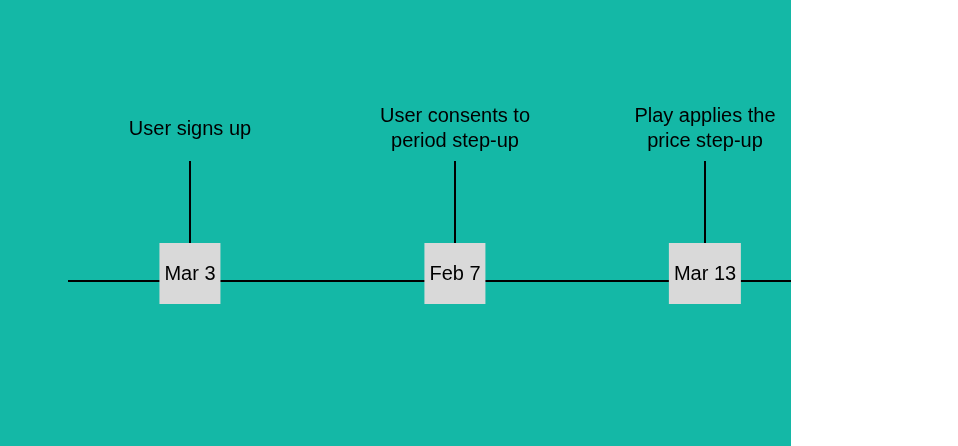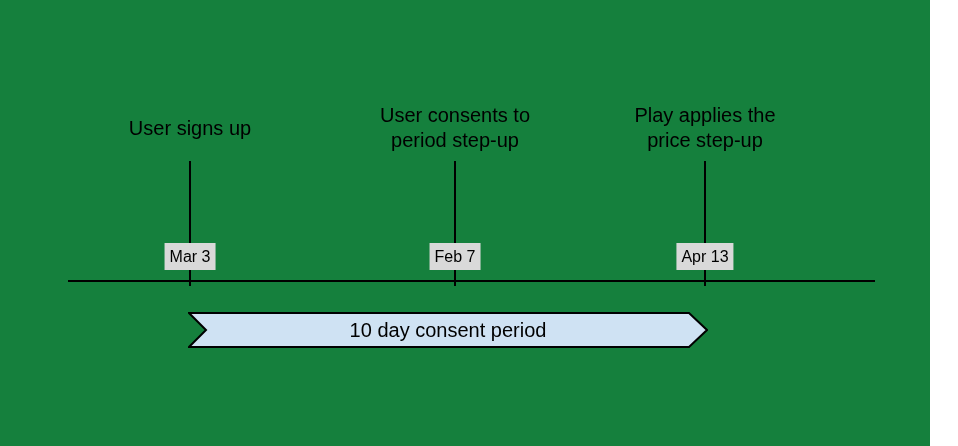--- a/index.html
+++ b/index.html
@@ -3,23 +3,23 @@
 <meta charset="utf-8">
 <style>
   * { margin: 0; padding: 0; box-sizing: border-box; }
   html, body { background: #ffffff; }
   body {
     font-family: "Liberation Sans", "DejaVu Sans", sans-serif;
     color: #000000;
   }
   .canvas {
     position: relative;
-    width: 930px;
+    width: 791px;
     height: 446px;
-    background: #15803d;
+    background: #14b8a6;
     overflow: hidden;
   }
   
   .event {
     position: absolute;
     top: 0;
     width: 0;
     height: 446px;
   }
   .event-title {
@@ -43,23 +43,23 @@
     height: 125px;
     background: #000000;
     z-index: 0;
   }
   .date-badge {
     position: absolute;
     top: 243px;
     left: 0;
     transform: translateX(-50%);
     background: #d9d9d9;
-    font-size: 16px;
+    font-size: 20px;
     line-height: 25px;
-    padding: 1px 5px;
+    padding: 18px 5px;
     white-space: nowrap;
     z-index: 2;
   }
   .timeline-axis {
     position: absolute;
     left: 68px;
     top: 280px;
     width: 807px;
     height: 2px;
     background: #000000;
@@ -103,25 +103,19 @@
     <div class="event-title">User consents to
 period step-up</div>
     <div class="tick"></div>
     <div class="date-badge">Feb 7</div>
   </div>
 
   <div class="event" style="left:705px">
     <div class="event-title">Play applies the
 price step-up</div>
     <div class="tick"></div>
-    <div class="date-badge">Apr 13</div>
+    <div class="date-badge">Mar 13</div>
   </div>
 
   <div class="timeline-axis"></div>
 
-  <div class="period-banner">
-    <svg width="520" height="36" viewBox="0 0 520 36">
-      <polygon points="1,1 501,1 519,18 501,35 1,35 18,18" stroke="#000000" stroke-width="2" stroke-linejoin="miter" fill="#cfe2f3"></polygon>
-    </svg>
-    <div class="banner-label">10 day consent period</div>
-  </div>
 
 </div>
 
 </body></html>

